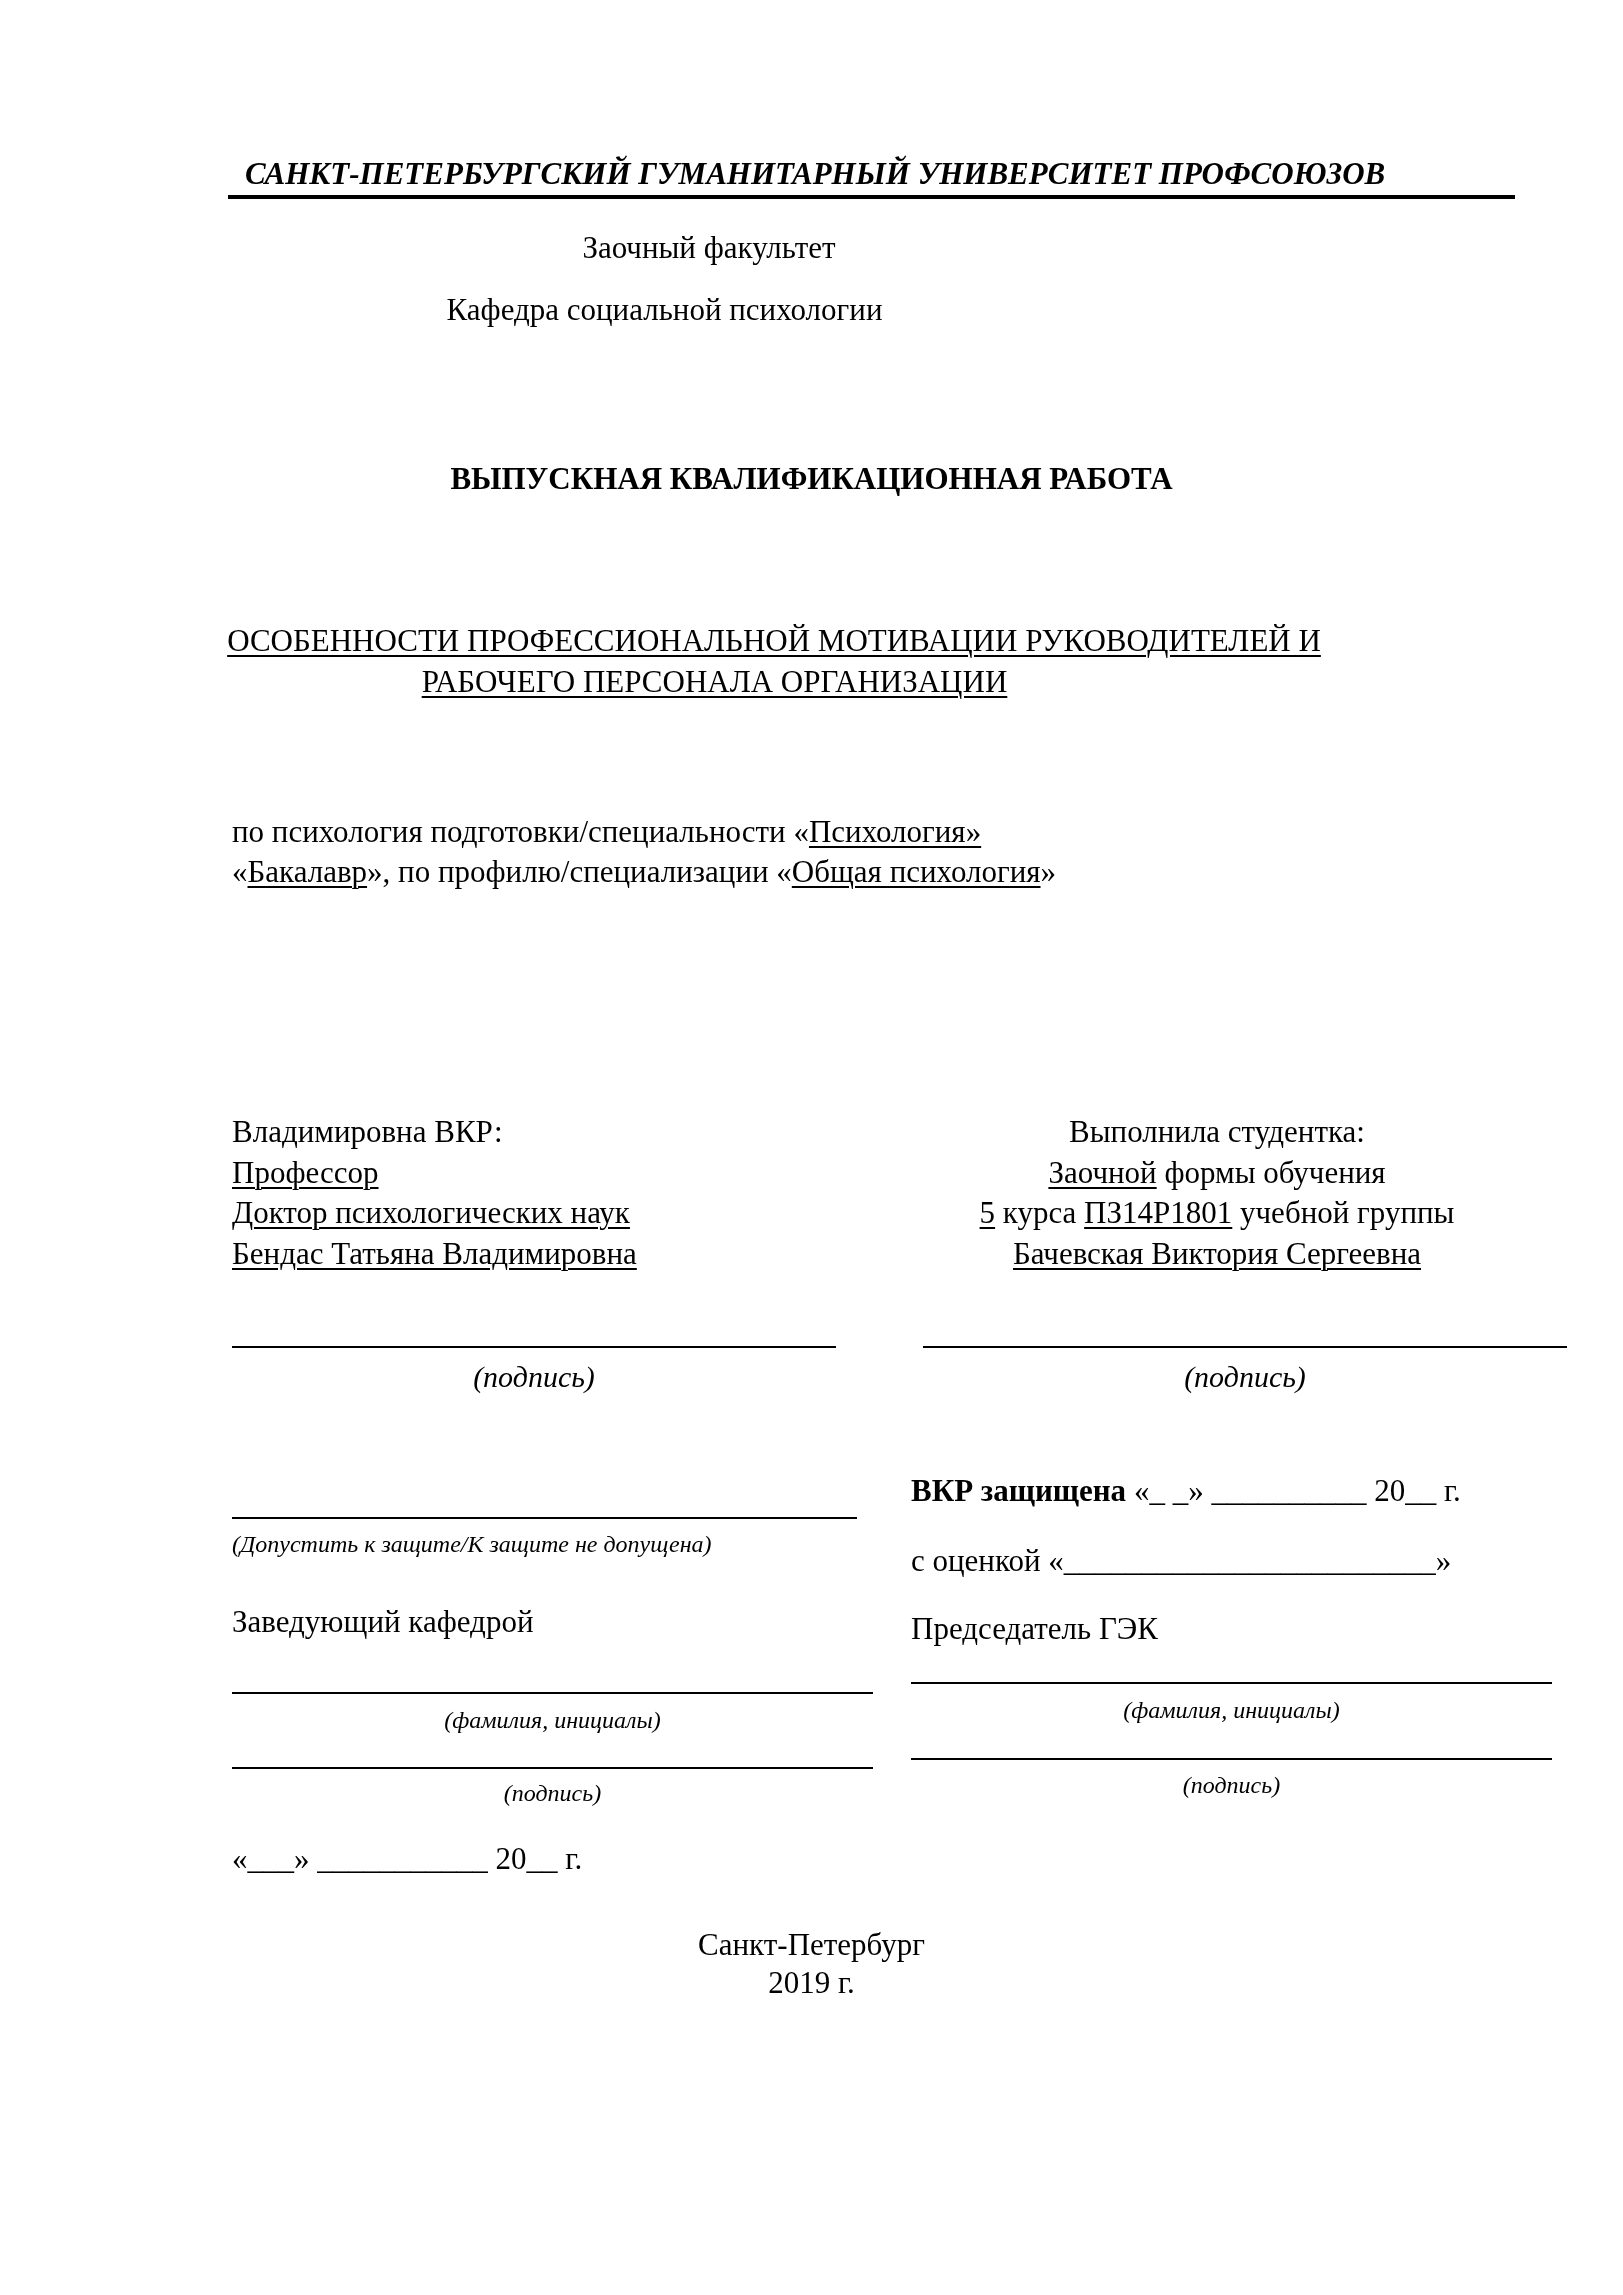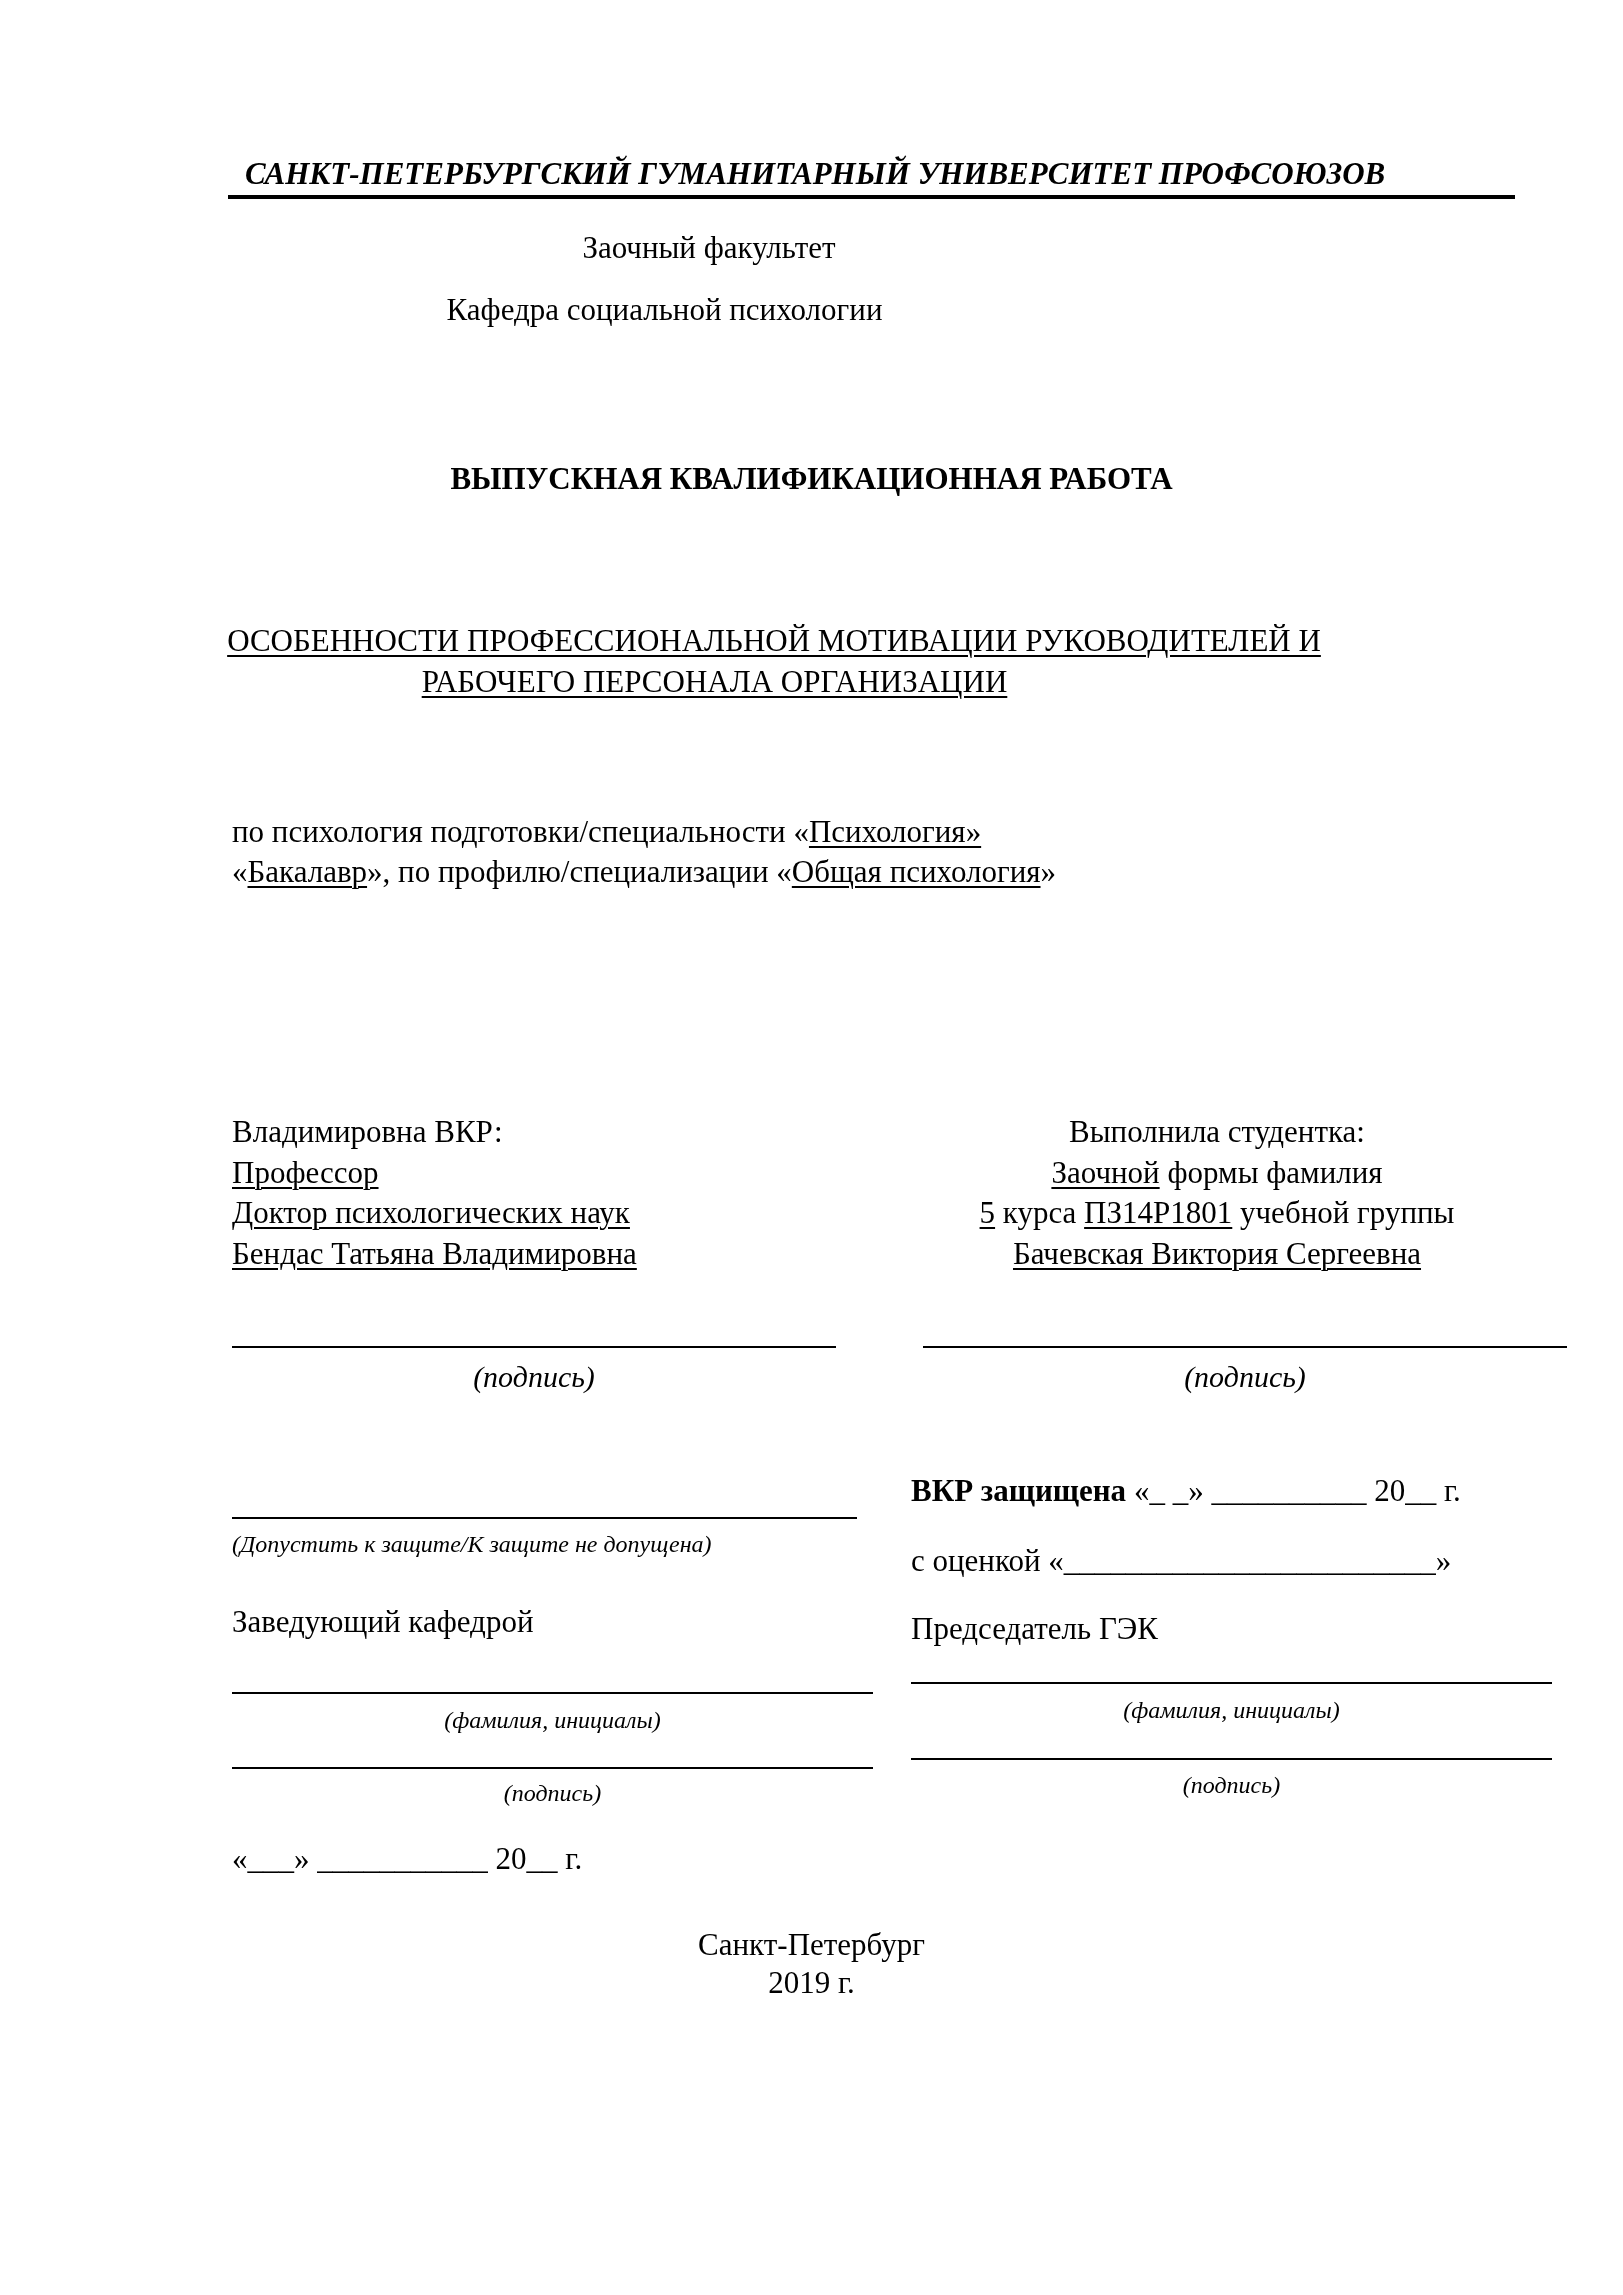--- a/index.html
+++ b/index.html
@@ -40,21 +40,21 @@
   <span>«</span><span class="u">Бакалавр</span><span>», по профилю/специализации «</span><span class="u">Общая психология</span><span>»</span>
 </div>
 
 <div class="abs t40" style="left:232px; top:1116px;">Владимировна ВКР:</div>
 <div class="abs t40" style="left:232px; top:1157px;"><span class="u">Профессор</span></div>
 <div class="abs t40" style="left:232px; top:1197px;"><span class="u">Доктор психологических наук</span></div>
 <div class="abs t40" style="left:232px; top:1238px;"><span class="u">Бендас Татьяна Владимировна</span></div>
 
 <div class="abs t40 center" style="left:903px; width:628px; top:1116px;">Выполнила студентка:</div>
 <div class="abs t40 center" style="left:903px; width:628px; top:1157px;">
-  <span class="u">Заочной</span><span> формы фамилия</span>
+  <span class="u">Заочной</span><span> формы обучения</span>
 </div>
 <div class="abs t40 center" style="left:903px; width:628px; top:1197px;">
   <span class="u">5</span><span> курса </span><span class="u">ПЗ14Р1801</span><span> учебной группы</span>
 </div>
 <div class="abs t40 center" style="left:903px; width:628px; top:1238px;"><span class="u">Бачевская Виктория Сергеевна</span></div>
 
 <div class="rule" style="left:232px; top:1346px; width:604px;"></div>
 <div class="abs t38 ital center" style="left:232px; width:604px; top:1362px;">(подпись)</div>
 <div class="rule" style="left:923px; top:1346px; width:644px;"></div>
 <div class="abs t38 ital center" style="left:923px; width:644px; top:1362px;">(подпись)</div>

